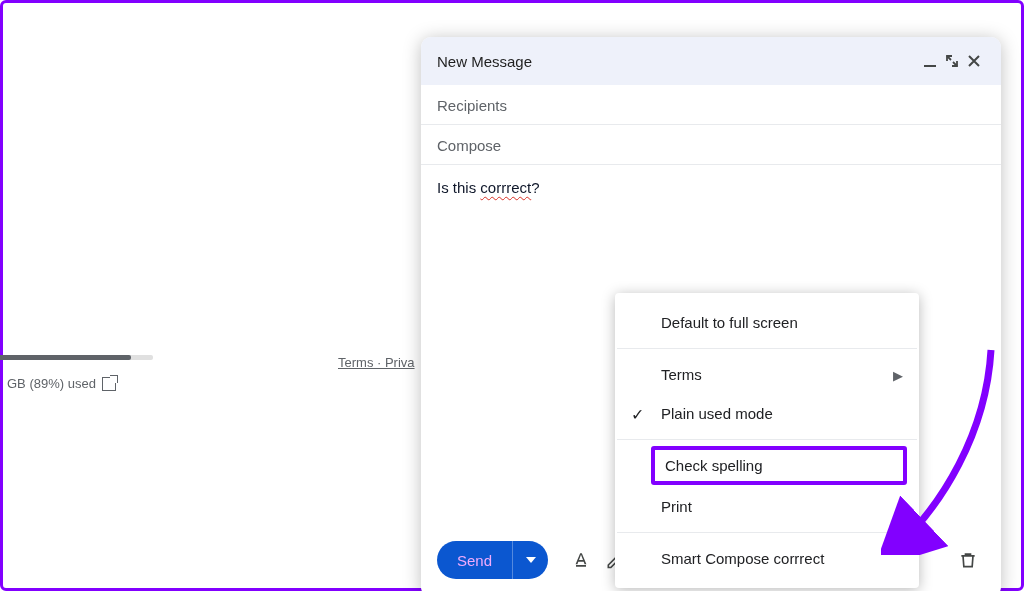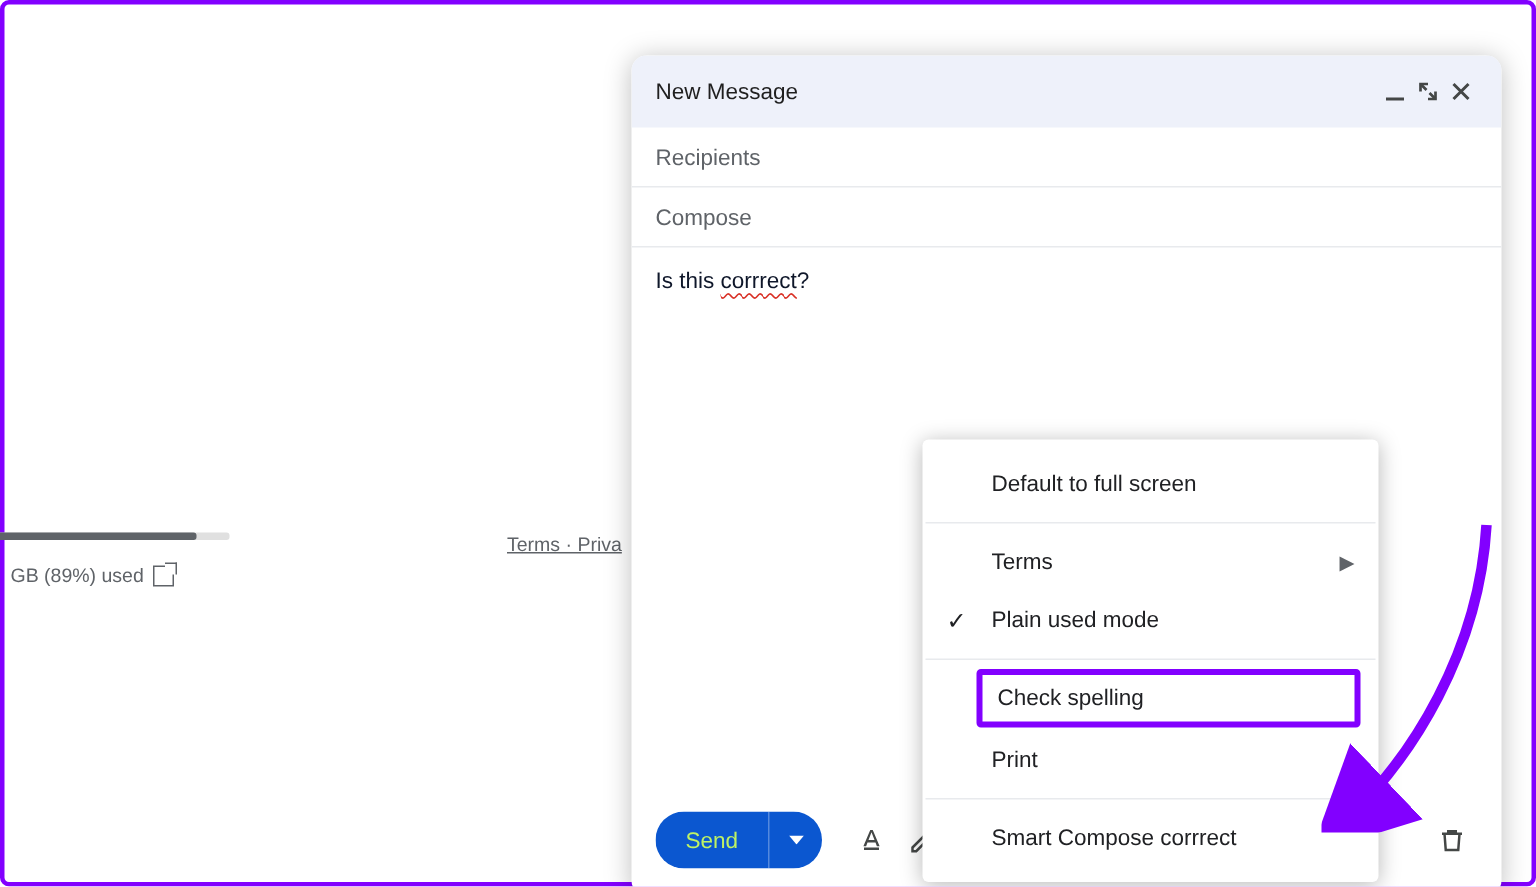--- a/index.html
+++ b/index.html
@@ -116,21 +116,21 @@
   .send-btn {
     display: flex;
     align-items: stretch;
     border-radius: 20px;
     overflow: hidden;
     height: 38px;
     margin-right: 16px;
   }
   .send-main {
     background: #0b57d0;
-    color: #bef264;
+    color: #f0abfc;
     border: none;
     padding: 0 20px;
     font-size: 15px;
     font-weight: 500;
     cursor: pointer;
   }
   .send-drop {
     background: #0b57d0;
     color: #fff;
     border: none;

